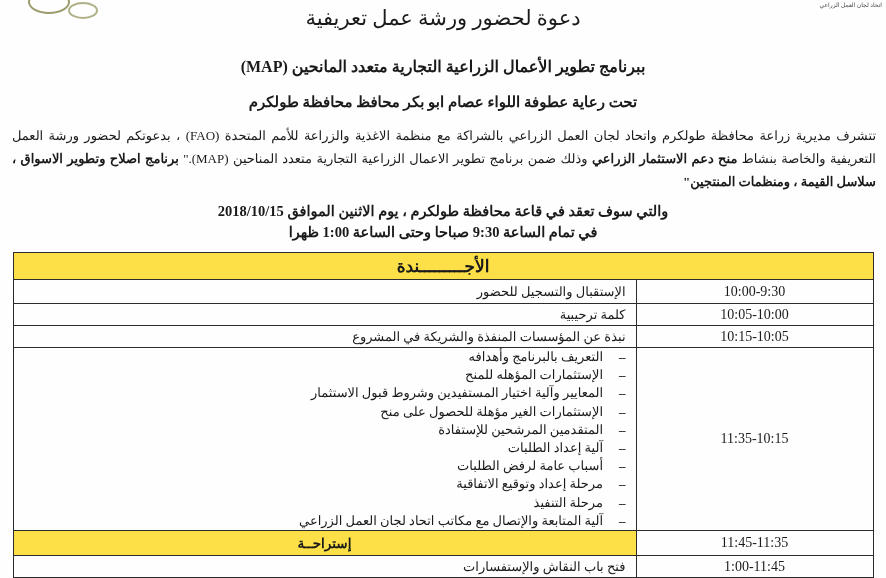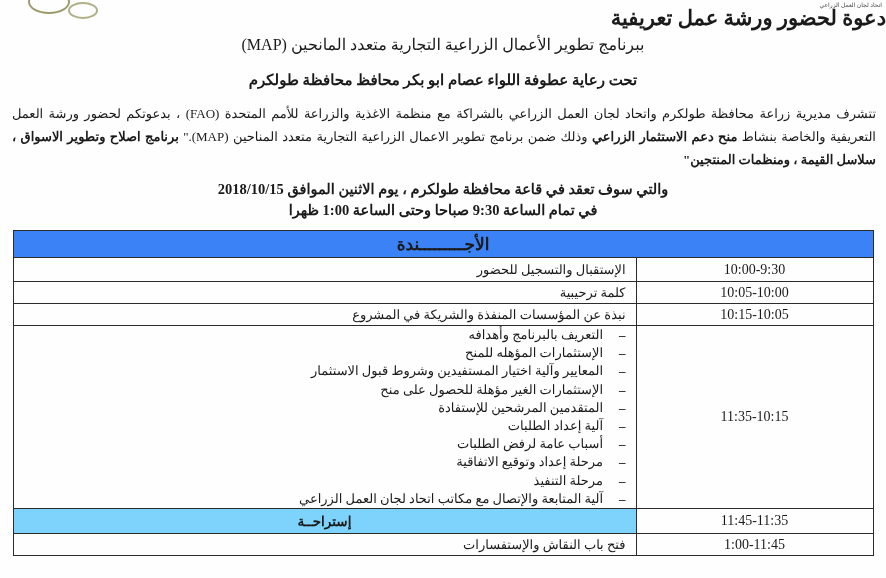--- a/index.html
+++ b/index.html
@@ -26,22 +26,22 @@
     position: absolute;
     top: 1px; right: 4px;
     font-size: 6px;
     color: #4a4a4a;
     letter-spacing: 0.5px;
     direction: rtl;
   }
 
   
   .hdr { text-align: center; direction: rtl; }
-  .title    { padding-top: 6px; font-size: 21px; font-weight: bold; text-align: right; }
-  .subtitle { margin-top: 4px; font-size: 16px; font-weight: normal; }
+  .title    { padding-top: 6px; font-size: 21px; font-weight: normal; }
+  .subtitle { margin-top: 26px; font-size: 16px; font-weight: bold; }
   .funding  { margin-top: 7px;  font-size: 11.5px; font-weight: bold; }
   .patronage{ margin-top: 17px; font-size: 15px; font-weight: bold; }
 
   
   .intro {
     direction: rtl;
     text-align: justify;
     margin: 13px 10px 8px 12px;
     font-size: 13px;
     line-height: 23px;
@@ -61,21 +61,21 @@
     margin: 9px auto 0 auto;
     border-collapse: collapse;
     table-layout: fixed;
   }
   table.agenda td, table.agenda th {
     border: 1px solid #2b2b2b;
     padding: 0 10px;
     overflow: hidden;
   }
   th.agenda-title {
-    background: #3b82f6;
+    background: #fde047;
     font-size: 17px;
     font-weight: bold;
     text-align: center;
     height: 26px;
     border-bottom-width: 2px;
     direction: rtl;
   }
   td.activity {
     direction: rtl;
     text-align: right;
@@ -94,21 +94,21 @@
   td.session-cell { vertical-align: top; padding: 4px 12px 4px 10px; }
   .s-item {
     direction: rtl;
     text-align: right;
     font-size: 13px;
     line-height: 18.2px;
     white-space: nowrap;
   }
   .s-item .dash { display: inline-block; margin-left: 16px; font-weight: bold; }
   td.break-cell {
-    background: #7dd3fc;
+    background: #fde047;
     direction: rtl;
     text-align: center;
     font-weight: bold;
     font-size: 13.5px;
     padding-left: 330px;
   }
 </style>
 </head>
 <body>
 

